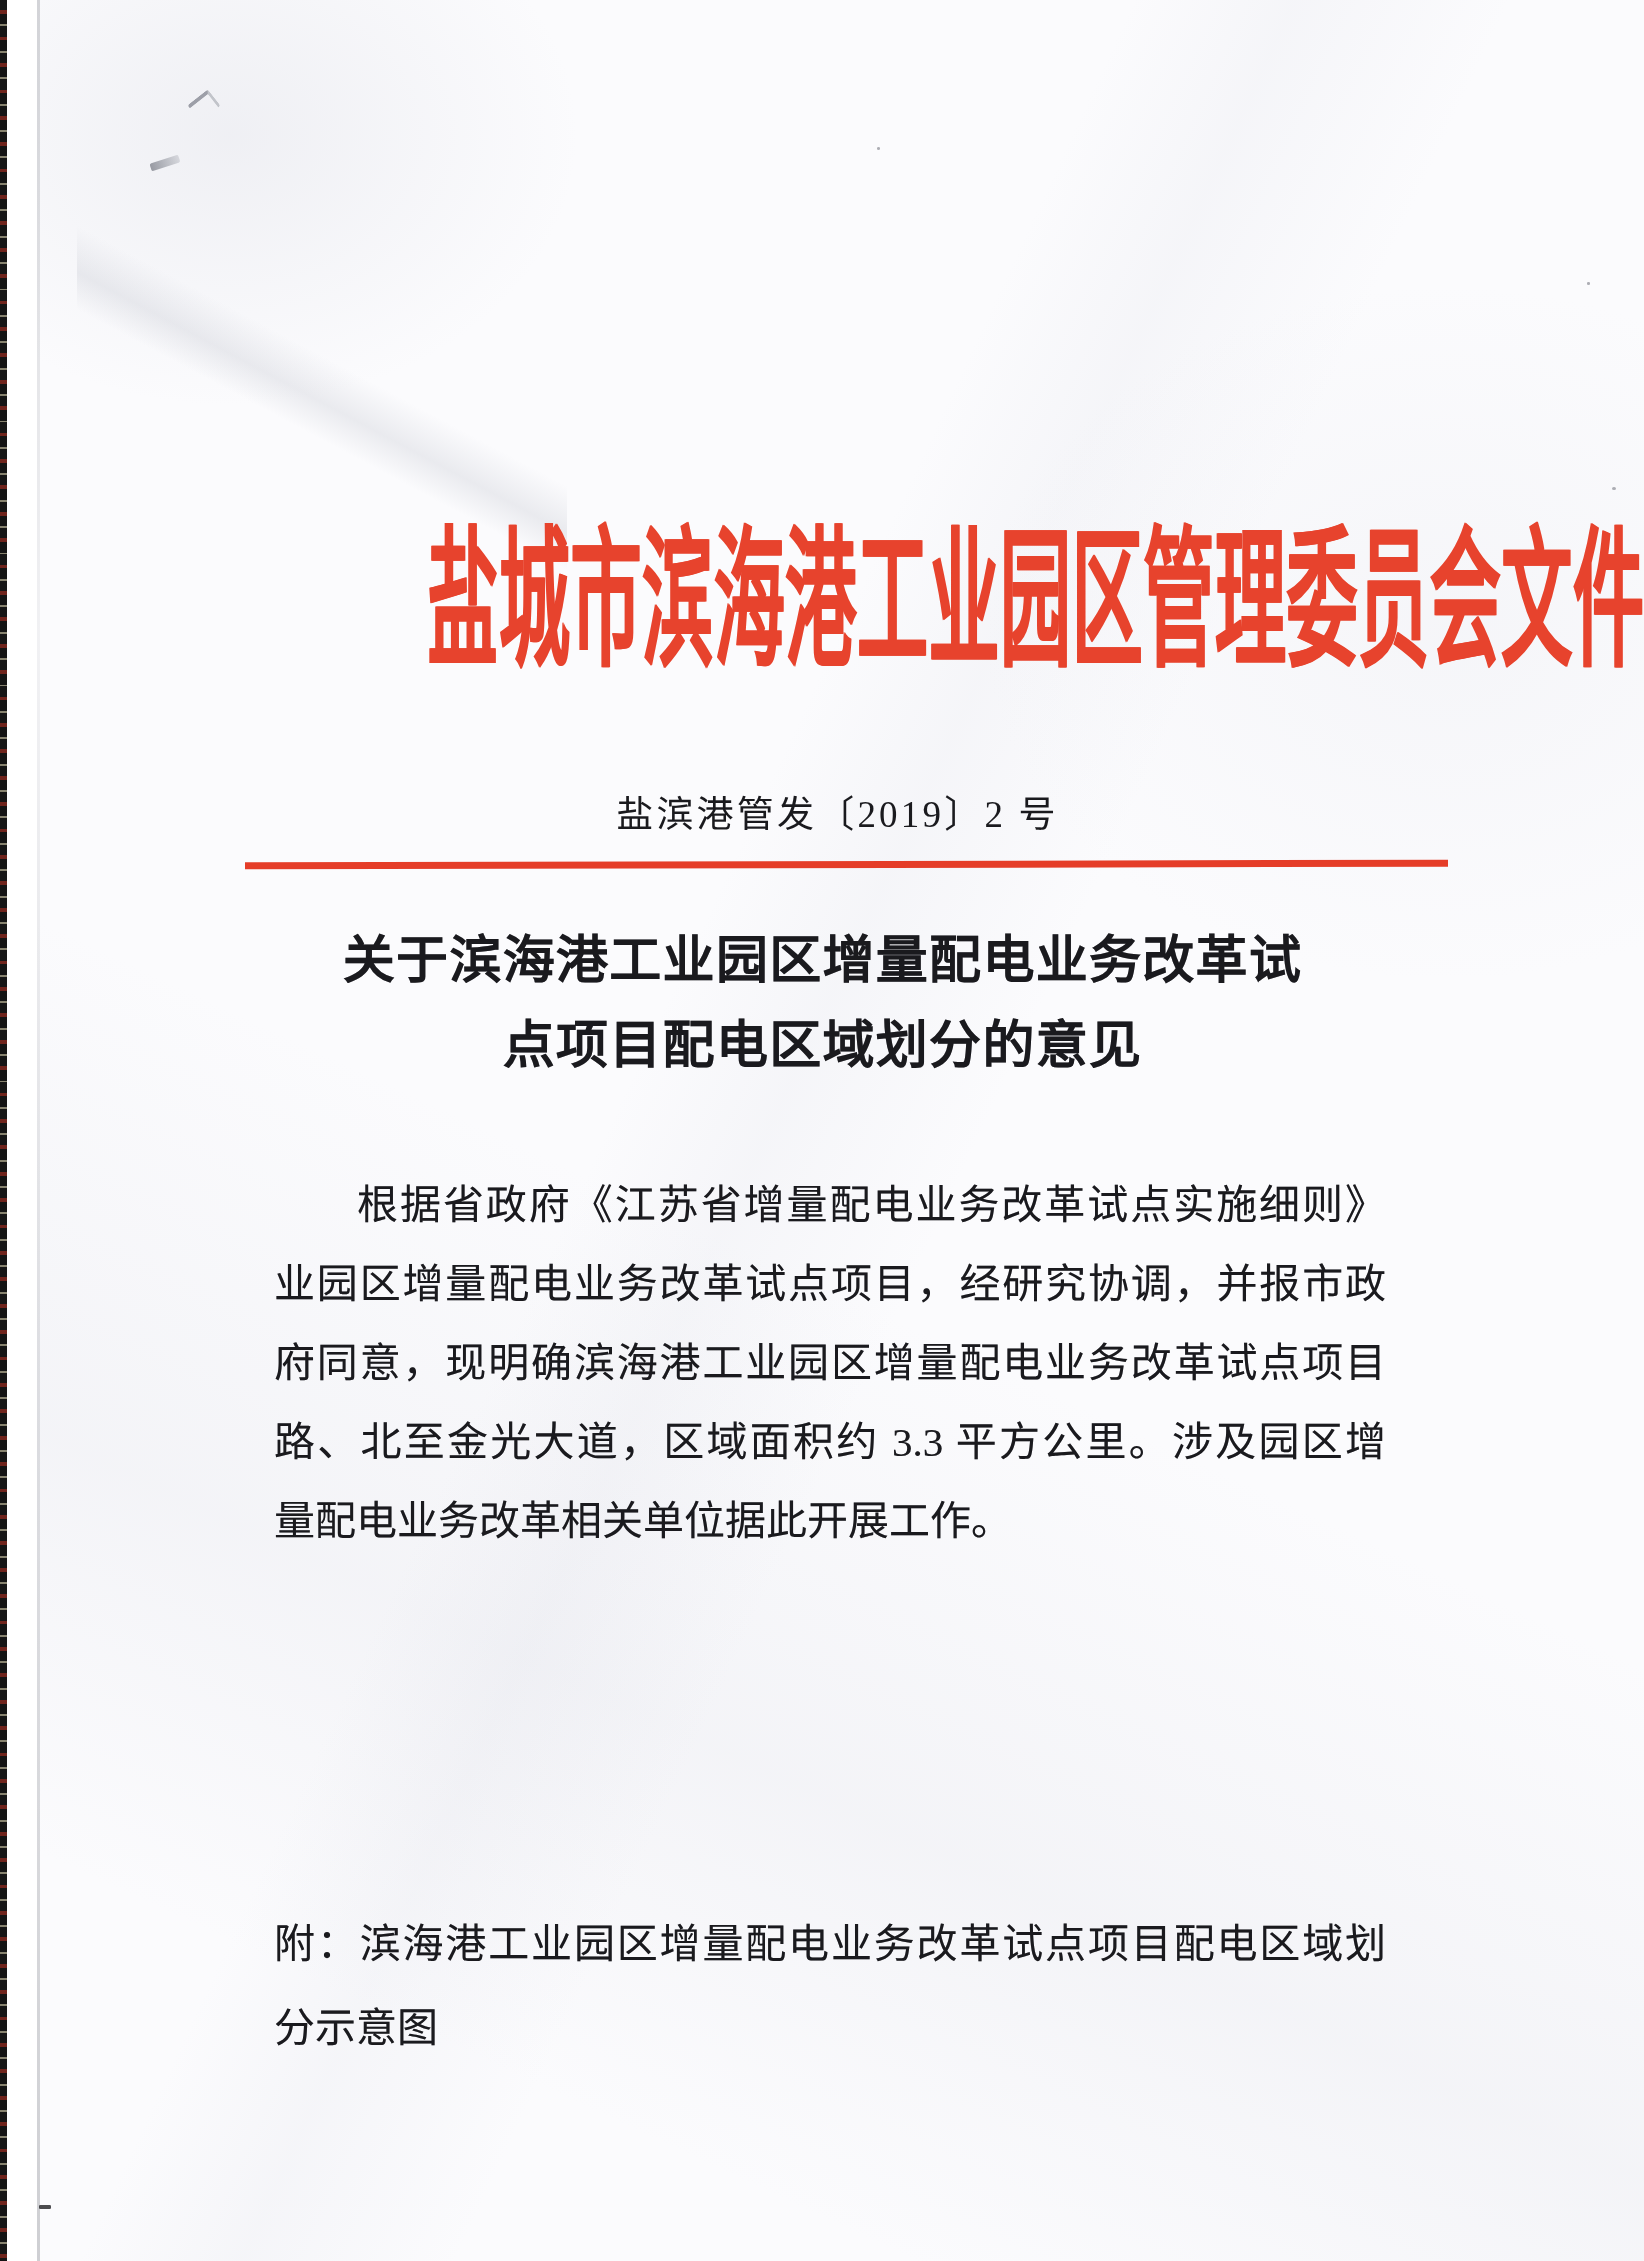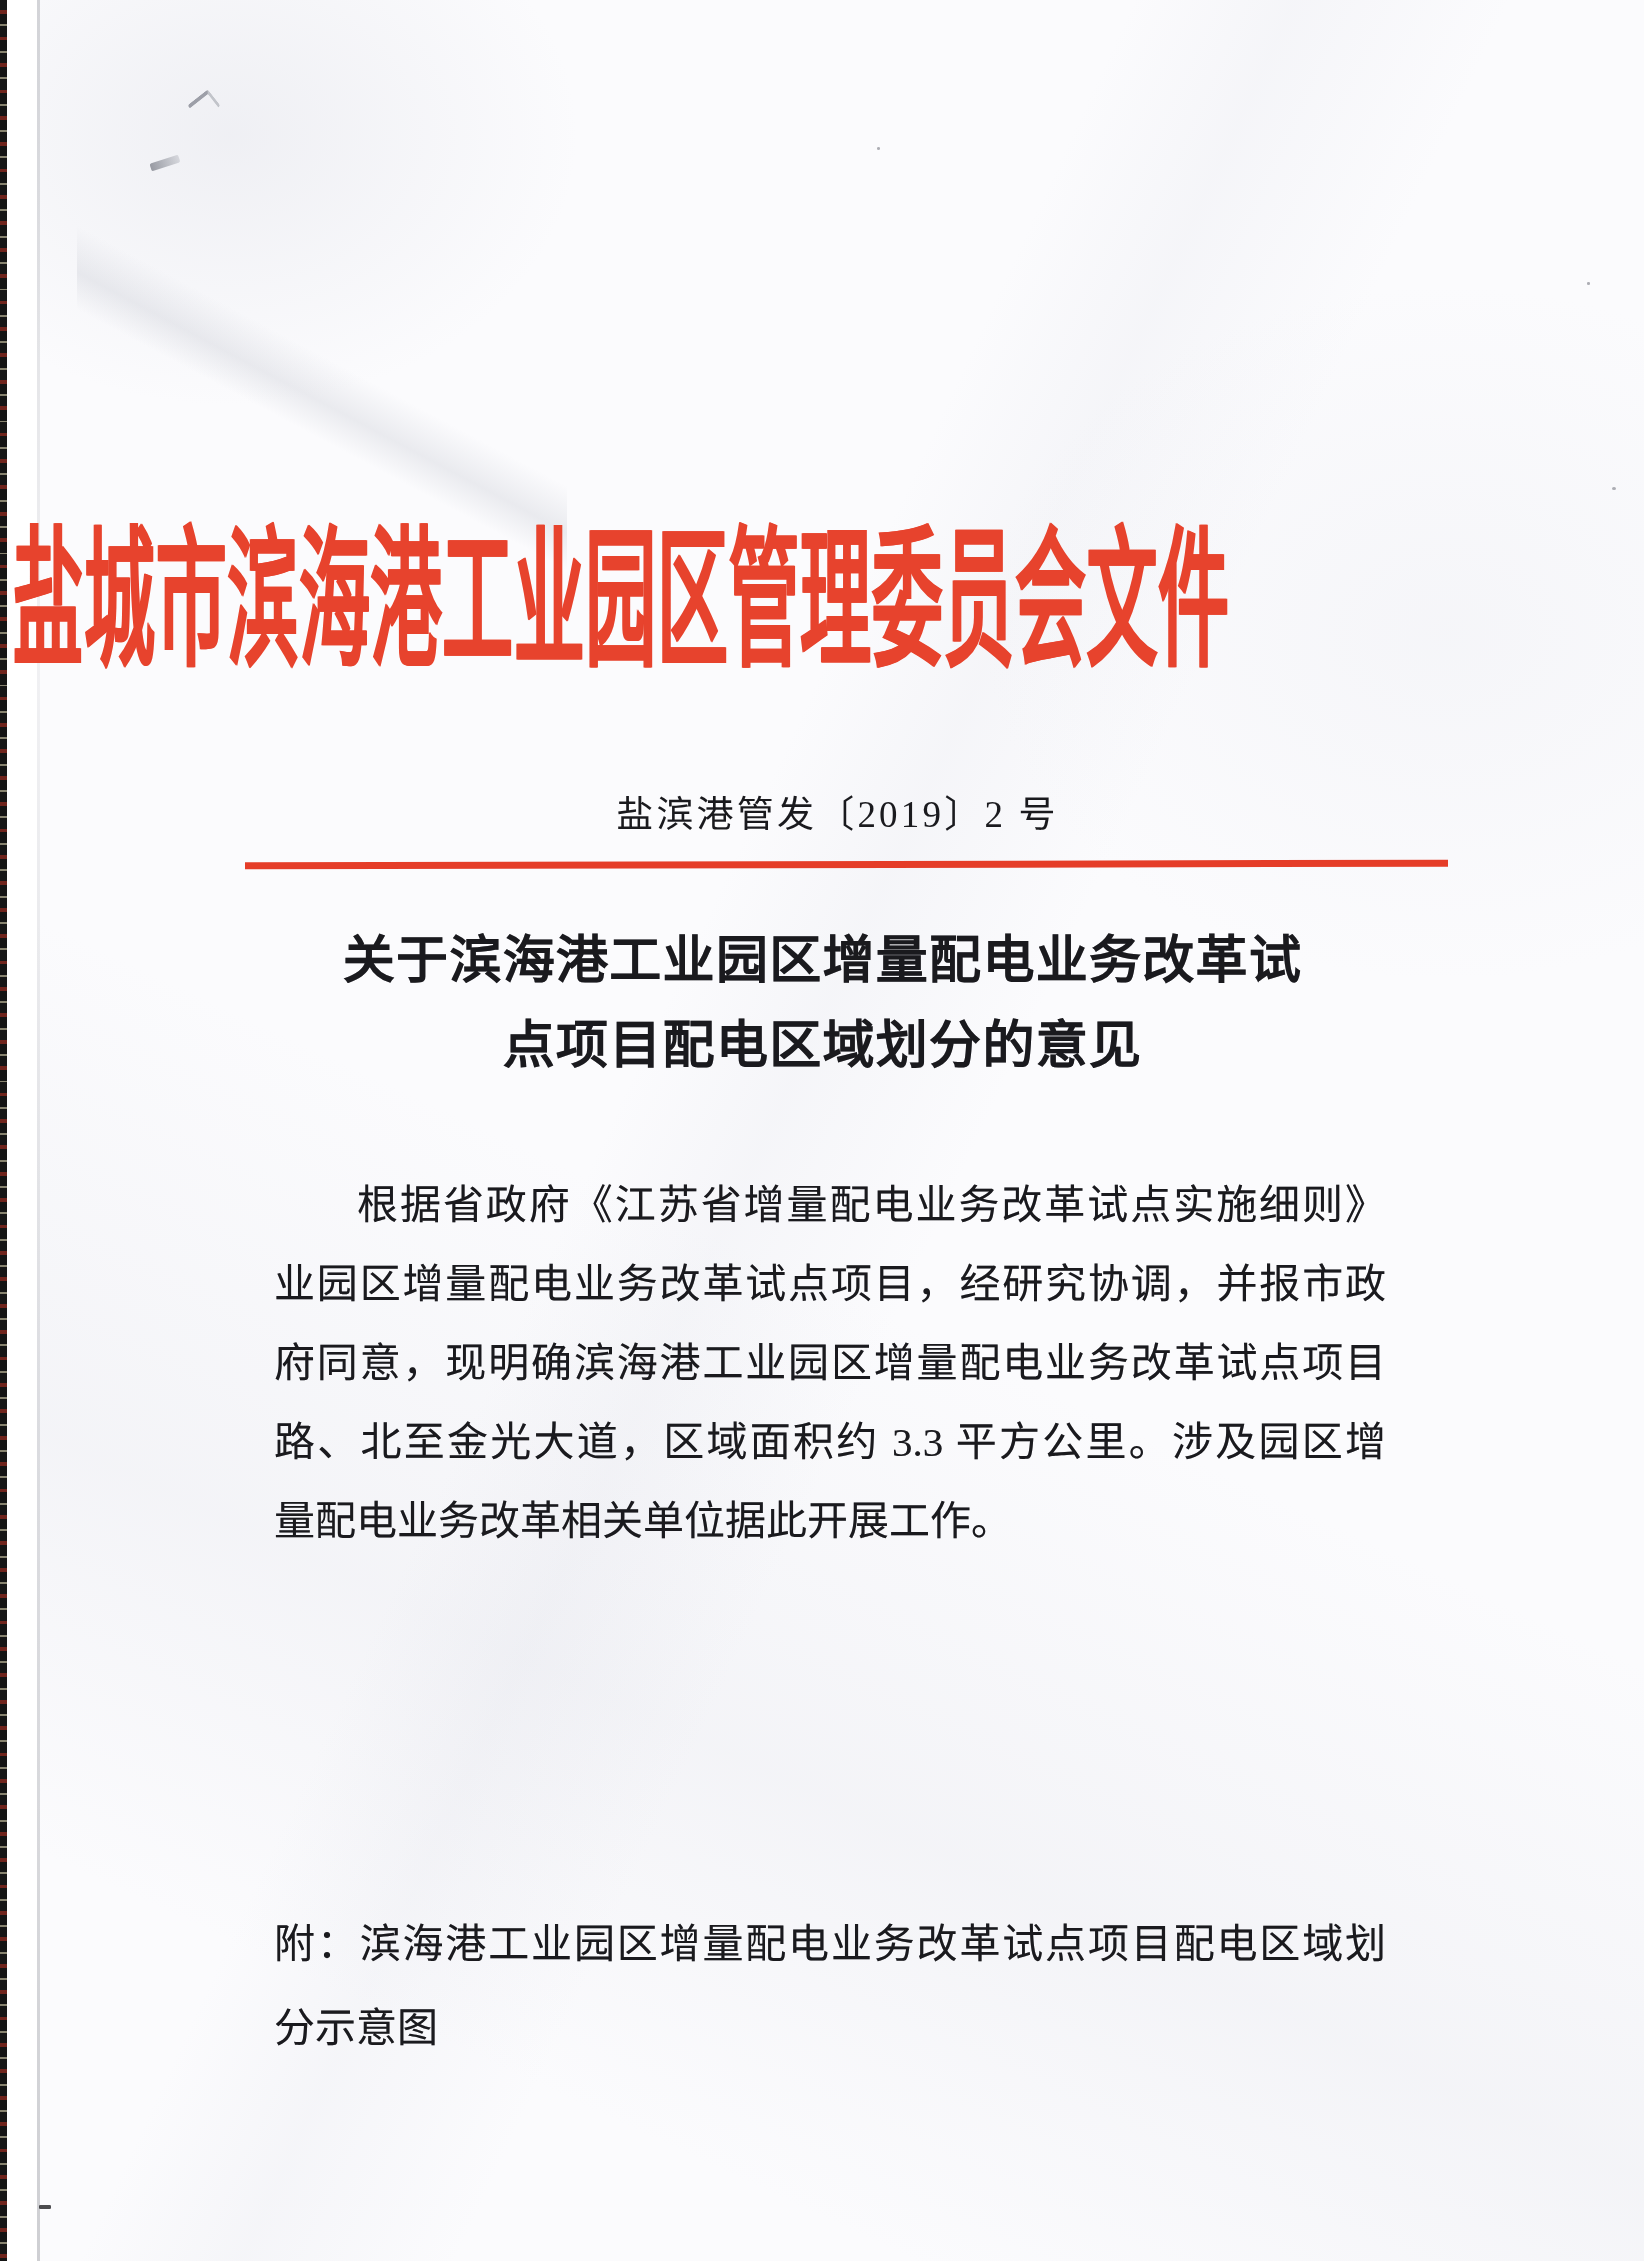--- a/index.html
+++ b/index.html
@@ -47,21 +47,21 @@
     background:linear-gradient(90deg, rgba(78,82,94,0.55), rgba(120,124,136,0.22));
     border-radius:1.9px;transform:rotate(-18deg);
   }
   .speck{position:absolute;border-radius:50%;background:rgba(110,112,120,0.55);}
   .sp1{left:877px;top:147px;width:3.2px;height:2.6px;}
   .sp2{left:1612px;top:487px;width:3.9px;height:3.2px;}
   .sp3{left:1587px;top:282px;width:2.6px;height:2.6px;}
   .dash{position:absolute;left:39px;top:2205px;width:11.6px;height:3.9px;background:#2d2d30;border-radius:1.3px;opacity:.85;}
 
   
-  .red-header{position:absolute;left:12px;right:0;top:478px;text-align:left;}
+  .red-header{position:absolute;left:0;right:0;top:478px;text-align:right;}
   .red-header .stretch{
     display:inline-block;white-space:nowrap;
     font-size:71px;font-weight:bold;letter-spacing:0.6px;
     color:var(--header-red,#e7432d);
     transform:scale(1.0,2.14);transform-origin:50% 0;
     text-shadow:1px 0 0 var(--header-red,#e7432d);
   }
 
   
   .doc-number{

